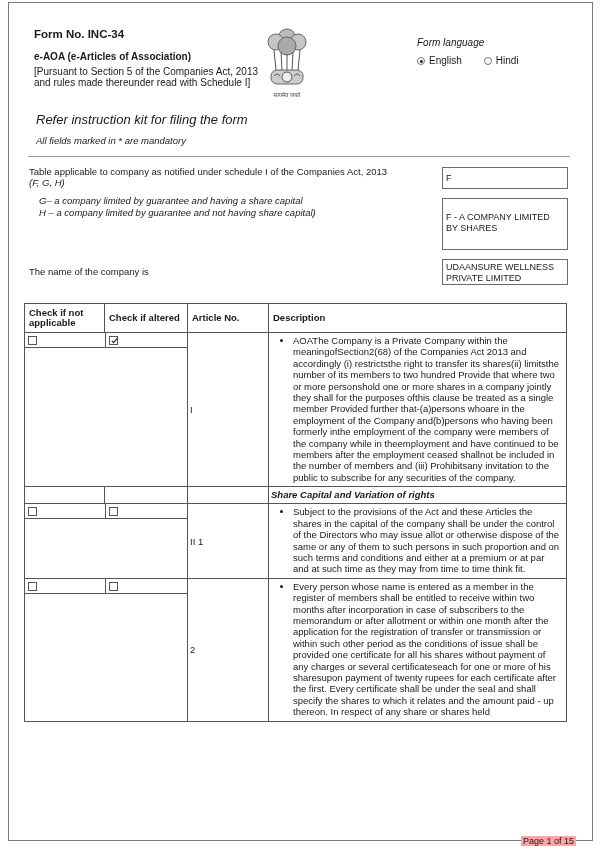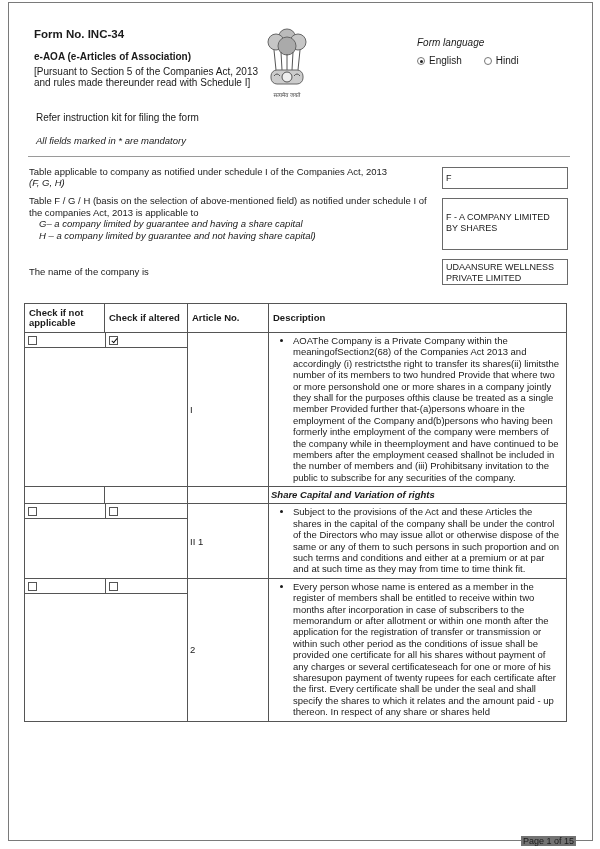--- a/index.html
+++ b/index.html
@@ -4,21 +4,21 @@
 <style>
   html, body { margin: 0; padding: 0; background: #ffffff; }
   body { width: 600px; height: 849px; position: relative; overflow: hidden;
          font-family: "Liberation Sans", "DejaVu Sans", sans-serif; color: #1a1a1a; }
   .page-frame { position: absolute; left: 8px; top: 2px; width: 585px; height: 839px;
                 border: 1px solid #7a7a7a; border-top: 1px solid #7a7a7a; box-sizing: border-box; }
   .abs { position: absolute; }
   .form-no { left: 34px; top: 28px; font-size: 11.5px; font-weight: bold; }
   .eaoa { left: 34px; top: 51px; font-size: 10px; font-weight: bold; }
   .pursuant { left: 34px; top: 66px; font-size: 10px; line-height: 11px; width: 240px; }
-  .refer { left: 36px; top: 112px; font-size: 10px; }
+  .refer { left: 36px; top: 112px; font-size: 13px; font-style: italic; }
   .mandatory { left: 36px; top: 135px; font-size: 9.5px; font-style: italic; }
   .emblem { left: 262px; top: 24px; width: 50px; height: 78px; }
   .lang-label { left: 417px; top: 37px; font-size: 10px; font-style: italic; }
   .radio-row { left: 417px; top: 55px; font-size: 10px; display: flex; align-items: center; }
   .radio { display: inline-block; width: 8px; height: 8px; border: 1px solid #777; border-radius: 50%;
            position: relative; margin-right: 4px; box-sizing: border-box; background: #fff; }
   .radio.checked::after { content: ""; position: absolute; left: 2px; top: 2px; width: 3px; height: 3px;
                           background: #222; border-radius: 50%; }
   .radio-opt { display: inline-flex; align-items: center; cursor: pointer; }
   .radio-opt + .radio-opt { margin-left: 22px; }
@@ -43,21 +43,21 @@
   .cb.checked::after { content: ""; position: absolute; left: 3px; top: 0px; width: 2px; height: 5px;
                        border-right: 1.5px solid #111; border-bottom: 1.5px solid #111; transform: rotate(40deg); }
   .art-cell { vertical-align: middle !important; padding-left: 2px !important; }
   .desc { padding: 2px 4px 3px 10px !important; line-height: 11.4px; }
   .desc ul { margin: 0; padding-left: 14px; }
   .desc li { margin: 0; }
   .inner { width: 100%; border-collapse: collapse; table-layout: fixed; }
   .inner td { border: none !important; }
   .inner tr.top td { border-bottom: 1px solid #555 !important; height: 13px; }
   .inner td.split { border-right: 1px solid #555 !important; }
-  .page-num { position: absolute; left: 521px; top: 836px; font-size: 9px; background: #737373; padding: 0 2px; }
+  .page-num { position: absolute; left: 521px; top: 836px; font-size: 9px; background: #fca5a5; padding: 0 2px; }
 </style>
 </head>
 <body>
 
 <div class="page-frame"></div>
 
 <div class="abs form-no">Form No. INC-34</div>
 <div class="abs eaoa">e-AOA (e-Articles of Association)</div>
 <div class="abs pursuant">[Pursuant to Section 5 of the Companies Act, 2013 and rules made thereunder read with Schedule I]</div>
 <div class="abs refer">Refer instruction kit for filing the form</div>
@@ -93,21 +93,20 @@
 
 <div class="abs hr"></div>
 
 <div class="abs q1">
   <div>Table applicable to company as notified under schedule I of the Companies Act, 2013</div>
   <div class="it">(F, G, H)</div>
 </div>
 <div class="field f1">F</div>
 
 <div class="abs q2">
-  <div>Table F / G / H (basis on the selection of above-mentioned field) as notified under schedule I of the companies Act, 2013 is applicable to</div>
   <div class="opt">G– a company limited by guarantee and having a share capital</div>
   <div class="opt">H – a company limited by guarantee and not having share capital)</div>
 </div>
 <div class="field f2">F - A COMPANY LIMITED BY SHARES</div>
 
 <div class="abs q3">The name of the company is</div>
 <div class="field f3">UDAANSURE WELLNESS PRIVATE LIMITED</div>
 
 <table class="aoa">
   <colgroup>

